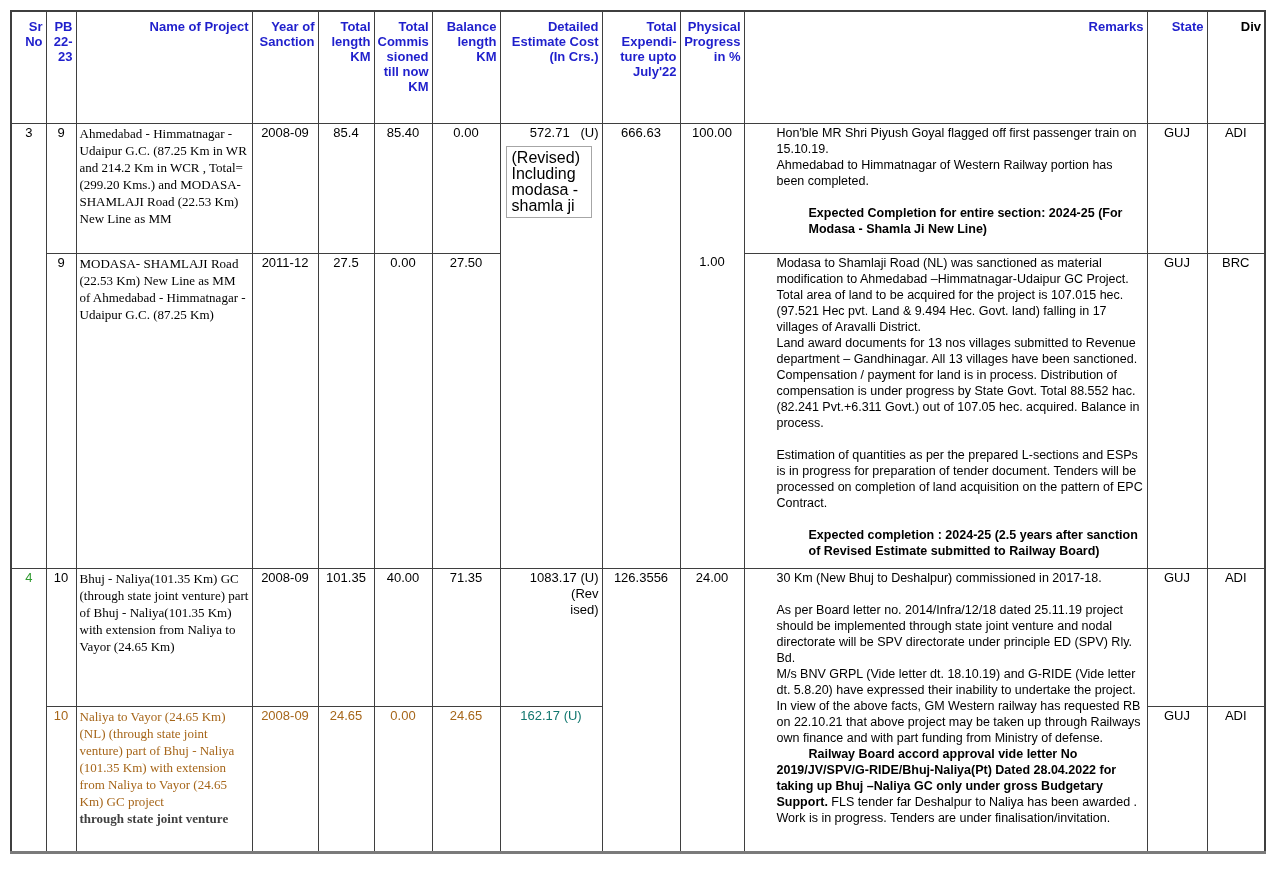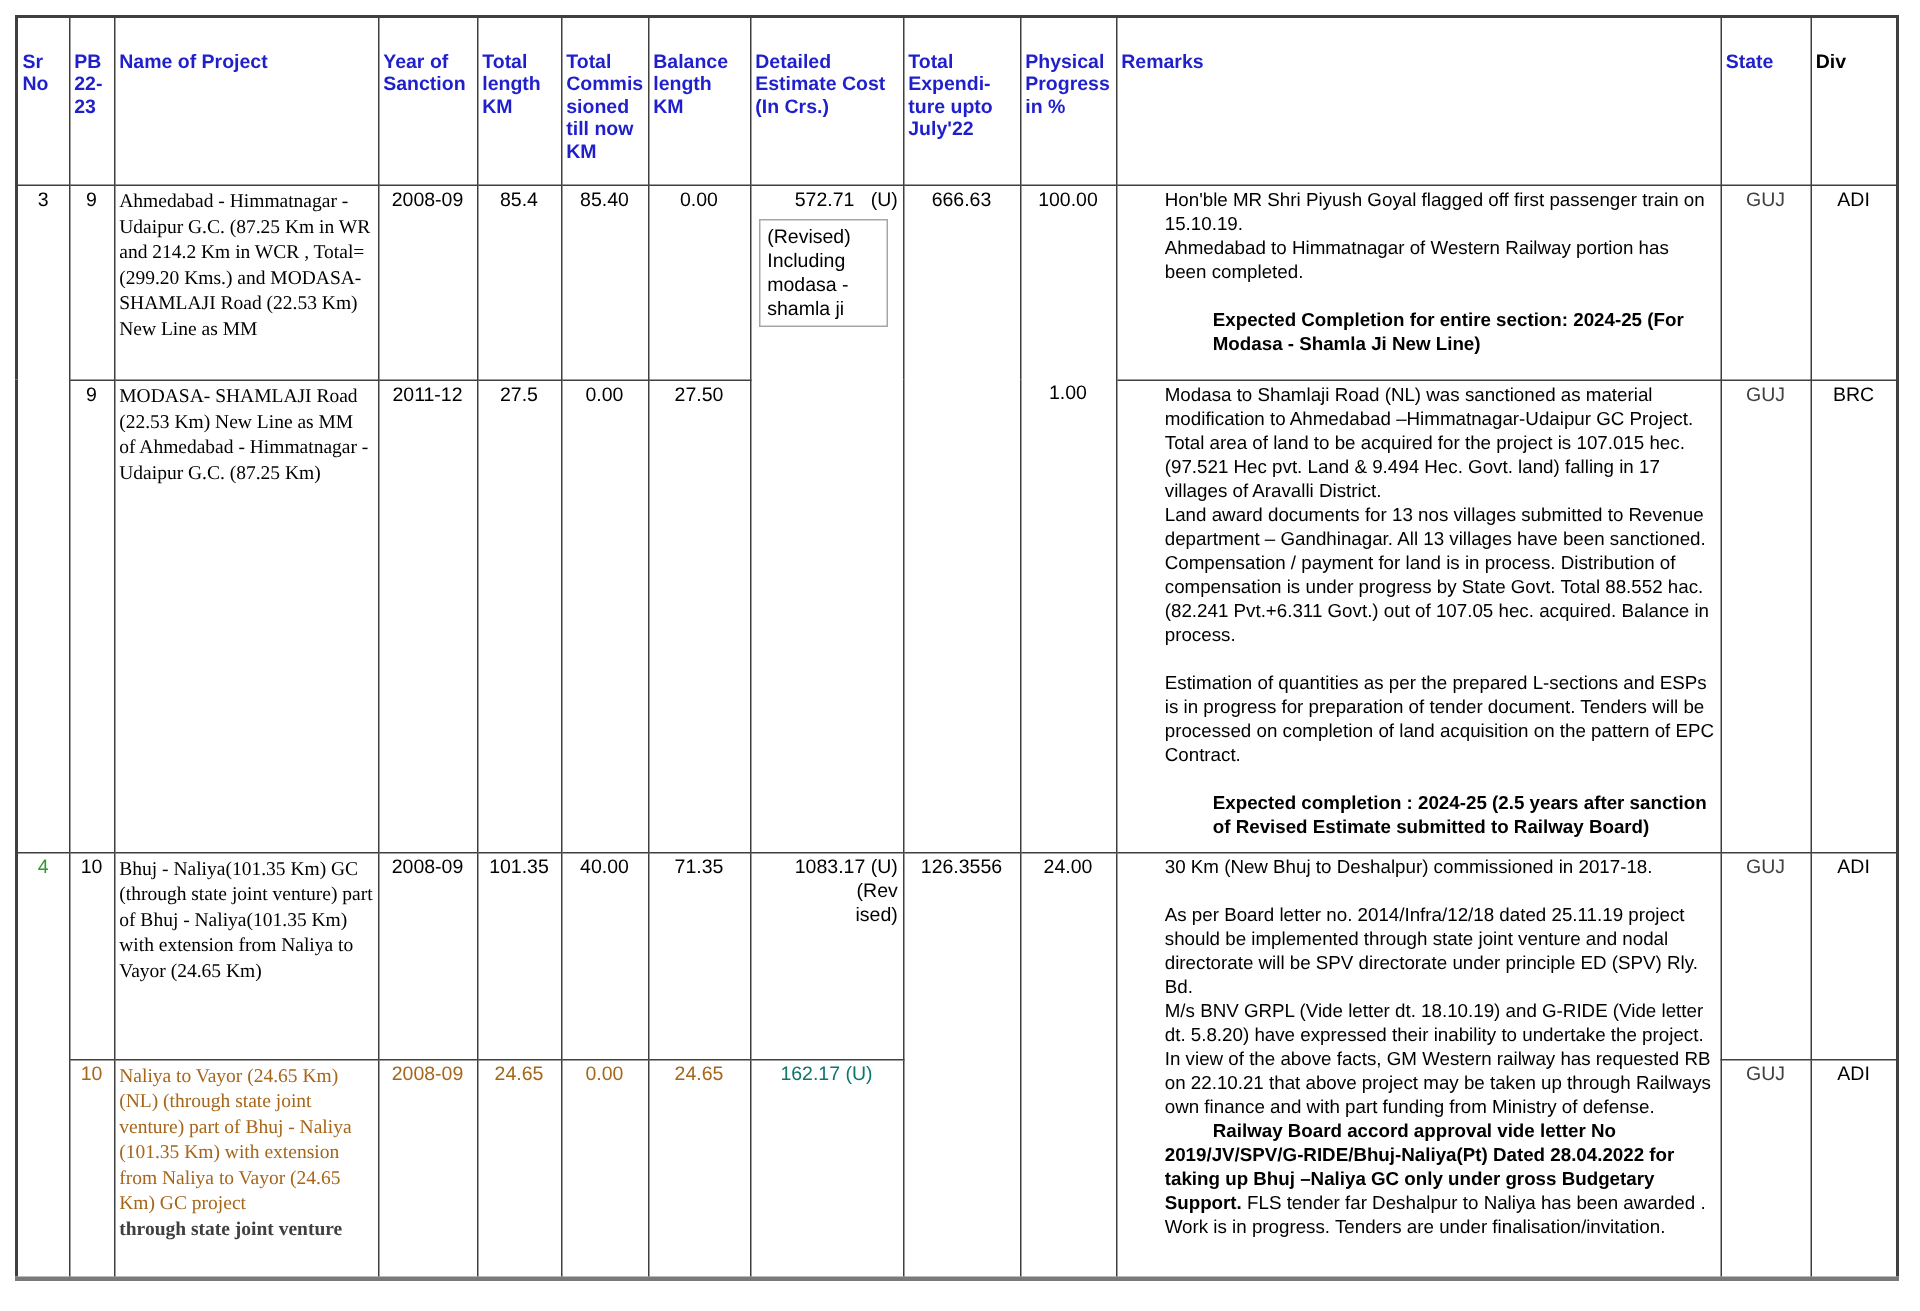--- a/index.html
+++ b/index.html
@@ -3,39 +3,39 @@
 <meta charset="utf-8">
 <style>
   html,body{margin:0;padding:0;background:#fff;}
   .page{position:relative;width:1280px;height:874px;background:#ffffff;overflow:hidden;
         font-family:"Liberation Sans", sans-serif;}
   table.grid{border-collapse:collapse;table-layout:fixed;position:absolute;left:10px;top:10px;
              width:1254px;border:2px solid #3f3f3f;border-bottom:3px solid #7a7a7a;}
   td{border:1px solid #3f3f3f;vertical-align:top;font-size:13px;color:#000;
      padding:1px 3px;overflow:hidden;line-height:16px;}
   tr.hr{height:112px} tr.r1{height:130px} tr.r2{height:315px} tr.r3{height:138px} tr.r4{height:146px}
-  .hd{color:#1f1fcc;font-weight:bold;text-align:left;white-space:pre-line;line-height:15px;padding-top:21px;}
+  .hd{color:#1f1fcc;font-weight:bold;text-align:right;white-space:pre-line;line-height:15px;padding-top:7px;}
   .hd-black{color:#000;}
   .center{text-align:center;}
   .right{text-align:right;}
   .prewrap{white-space:pre-wrap;}
   .preline{white-space:pre-line;}
   .name{line-height:17px;font-family:Liberation Serif, serif;}
   .remarks{font-size:12.5px;line-height:16px;padding-left:32px;}
   .para{margin:0;}
   .gap{height:16px;}
   .b{font-weight:bold;margin-left:32px;}
-  .blue{color:#404040;}
+  .blue{color:#000000;}
   .green-sr{color:#2f9a2f;}
   .green-bold{color:#404040;font-weight:bold;}
   .brown{color:#a6661a;}
   .red{color:#0f766e;}
   .nb{border-bottom-style:hidden;margin-top:37px;}
   .note-box{border:1px solid #a6a6a6;background:#fff;width:74px;margin:5px 0 0 2px;
-            padding:3px 5px;font-size:13px;line-height:16px;white-space:pre-line;
+            padding:3px 5px;font-size:16px;line-height:16px;white-space:pre-line;
             text-align:left;color:#000;}
 </style>
 </head>
 <body>
 
 <div class="page">
   <table class="grid">
     <colgroup>
       <col style="width:35px">
         <col style="width:30px">

